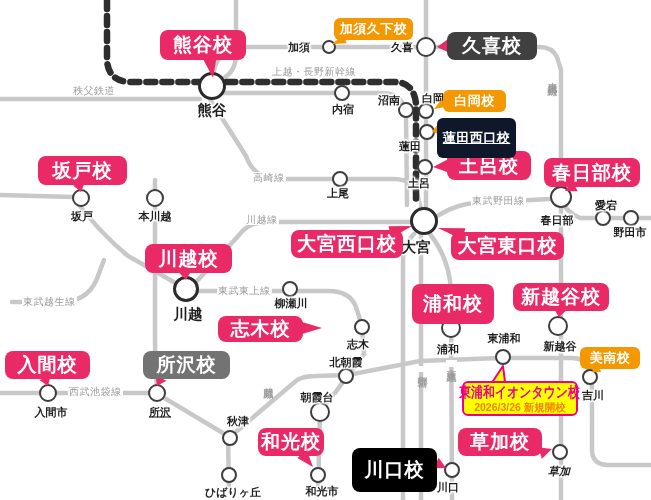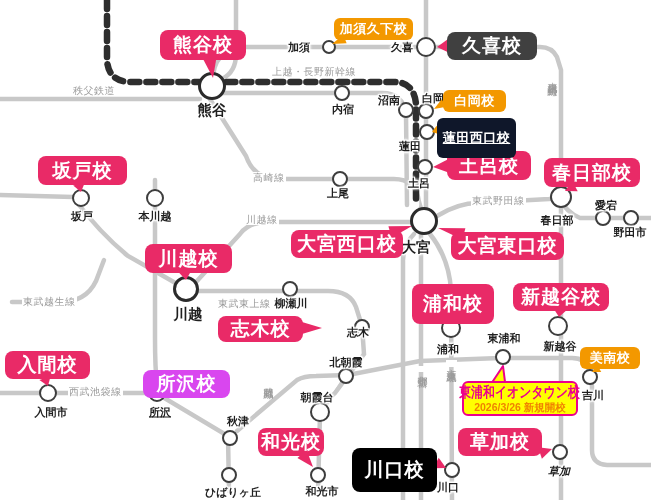--- a/index.html
+++ b/index.html
@@ -77,21 +77,21 @@
       <div class="st-label" style="left: 630px; top: 232px;">野田市</div>
       <div class="station" style="left: 72px; top: 189px; width: 18px; height: 18px;"></div>
       <div class="st-label" style="left: 82px; top: 216px;">坂戸</div>
       <div class="station" style="left: 146px; top: 189px; width: 18px; height: 18px;"></div>
       <div class="st-label" style="left: 155px; top: 216px;">本川越</div>
       <div class="station big" style="left: 173px; top: 276px; width: 26px; height: 26px;"></div>
       <div class="st-label big" style="left: 188px; top: 314px;">川越</div>
       <div class="station" style="left: 282px; top: 281px; width: 16px; height: 16px;"></div>
       <div class="st-label" style="left: 291px; top: 303px;">柳瀬川</div>
       <div class="station" style="left: 354px; top: 319px; width: 16px; height: 16px;"></div>
-      <div class="st-label" style="left: 358px; top: 332px;">志木</div>
+      <div class="st-label" style="left: 358px; top: 344px;">志木</div>
       <div class="station" style="left: 338px; top: 368px; width: 16px; height: 16px;"></div>
       <div class="st-label" style="left: 346px; top: 362px;">北朝霞</div>
       <div class="station" style="left: 310px; top: 402px; width: 20px; height: 20px;"></div>
       <div class="st-label" style="left: 317px; top: 397px;">朝霞台</div>
       <div class="station" style="left: 39px; top: 384px; width: 18px; height: 18px;"></div>
       <div class="st-label" style="left: 51px; top: 412px;">入間市</div>
       <div class="station" style="left: 148px; top: 384px; width: 18px; height: 18px;"></div>
       <div class="st-label" style="left: 160px; top: 412px; text-decoration: underline;">所沢</div>
       <div class="station" style="left: 222px; top: 430px; width: 16px; height: 16px;"></div>
       <div class="st-label" style="left: 238px; top: 421px;">秋津</div>
@@ -110,21 +110,21 @@
       <div class="station" style="left: 548px; top: 316px; width: 20px; height: 20px;"></div>
       <div class="st-label" style="left: 560px; top: 346px;">新越谷</div>
       <div class="station" style="left: 582px; top: 369px; width: 16px; height: 16px;"></div>
       <div class="st-label" style="left: 593px; top: 395px;">吉川</div>
     </div>
   <div id="line-labels">
       <div class="line-label" style="left: 40px; top: 85px; margin-left: 32px;">秩父鉄道</div>
       <div class="line-label" style="left: 271px; top: 66px;">上越・長野新幹線</div>
       <div class="line-label" style="left: 252px; top: 172px;">高崎線</div>
       <div class="line-label" style="left: 245px; top: 214px;">川越線</div>
-      <div class="line-label" style="left: 217px; top: 298px;">東武東上線</div>
+      <div class="line-label" style="left: 217px; top: 285px;">東武東上線</div>
       <div class="line-label" style="left: 22px; top: 296px;">東武越生線</div>
       <div class="line-label" style="left: 68px; top: 386px;">西武池袋線</div>
       <div class="line-label" style="left: 460px; top: 195px; margin-left: 11px;">東武野田線</div>
       <div class="line-label v" style="left: 263px; top: 378px;">武蔵野線</div>
       <div class="line-label v" style="left: 417px; top: 366px;">宇都宮線</div>
       <div class="line-label v" style="left: 446px; top: 360px;">京浜東北線</div>
       <div class="line-label v" style="left: 547px; top: 73px;">東武伊勢崎線</div>
     </div>
   <svg id="tails" width="651" height="500" viewBox="0 0 651 500">
       <polygon points="203.57954072536106,60.013756727574574 216.42045927463894,57.986243272425426 213,78" fill="#e92a67"></polygon>
@@ -149,21 +149,21 @@
       <polygon points="596.7673747773943,364.09290586043994 601.2326252226057,371.90709413956006 592,372" fill="#f39800"></polygon>
       <polygon points="505.32721159416826,384.48875566921606 492.67278840583174,381.51124433078394 503,366" fill="#ffff00" stroke="#ec008c" stroke-width="2" stroke-linejoin="round"></polygon>
     </svg>
   <div id="schools">
       <div class="school pink" style="left: 160px; top: 30px; width: 86px; height: 30px; background: rgb(233, 42, 103);">熊谷校</div>
       <div class="school pink" style="left: 447px; top: 32px; width: 90px; height: 28px; background: #404040;">久喜校</div>
       <div class="school pink" style="left: 38px; top: 156px; width: 89px; height: 29px; background: rgb(233, 42, 103);">坂戸校</div>
       <div class="school pink" style="left: 145px; top: 244px; width: 87px; height: 29px; background: rgb(233, 42, 103);">川越校</div>
       <div class="school pink" style="left: 218px; top: 316px; width: 85px; height: 26px; background: rgb(233, 42, 103);">志木校</div>
       <div class="school pink" style="left: 5px; top: 351px; width: 85px; height: 28px; background: rgb(233, 42, 103);">入間校</div>
-      <div class="school pink" style="left: 143px; top: 370px; width: 87px; height: 28px; background: #d946ef;">所沢校</div>
+      <div class="school pink" style="left: 143px; top: 351px; width: 87px; height: 28px; background: #737373;">所沢校</div>
       <div class="school pink" style="left: 258px; top: 428px; width: 66px; height: 28px; background: rgb(233, 42, 103);">和光校</div>
       <div class="school pink" style="left: 352px; top: 448px; width: 85px; height: 44px; background: #000000;">川口校</div>
       <div class="school pink" style="left: 458px; top: 428px; width: 84px; height: 28px; background: rgb(233, 42, 103);">草加校</div>
       <div class="school pink" style="left: 412px; top: 284px; width: 82px; height: 40px; background: rgb(233, 42, 103);">浦和校</div>
       <div class="school pink" style="left: 513px; top: 283px; width: 96px; height: 28px; background: rgb(233, 42, 103);">新越谷校</div>
       <div class="school pink" style="left: 544px; top: 158px; width: 96px; height: 29px; background: rgb(233, 42, 103);">春日部校</div>
       <div class="school pink" style="left: 447px; top: 151px; width: 84px; height: 29px; background: rgb(233, 42, 103);">土呂校</div>
       <div class="school pink" style="left: 291px; top: 230px; width: 112px; height: 28px; background: rgb(233, 42, 103);">大宮西口校</div>
       <div class="school pink" style="left: 451px; top: 232px; width: 113px; height: 28px; background: rgb(233, 42, 103);">大宮東口校</div>
       <div class="school orange" style="left: 334px; top: 18px; width: 79px; height: 22px; background: rgb(243, 152, 0);">加須久下校</div>

